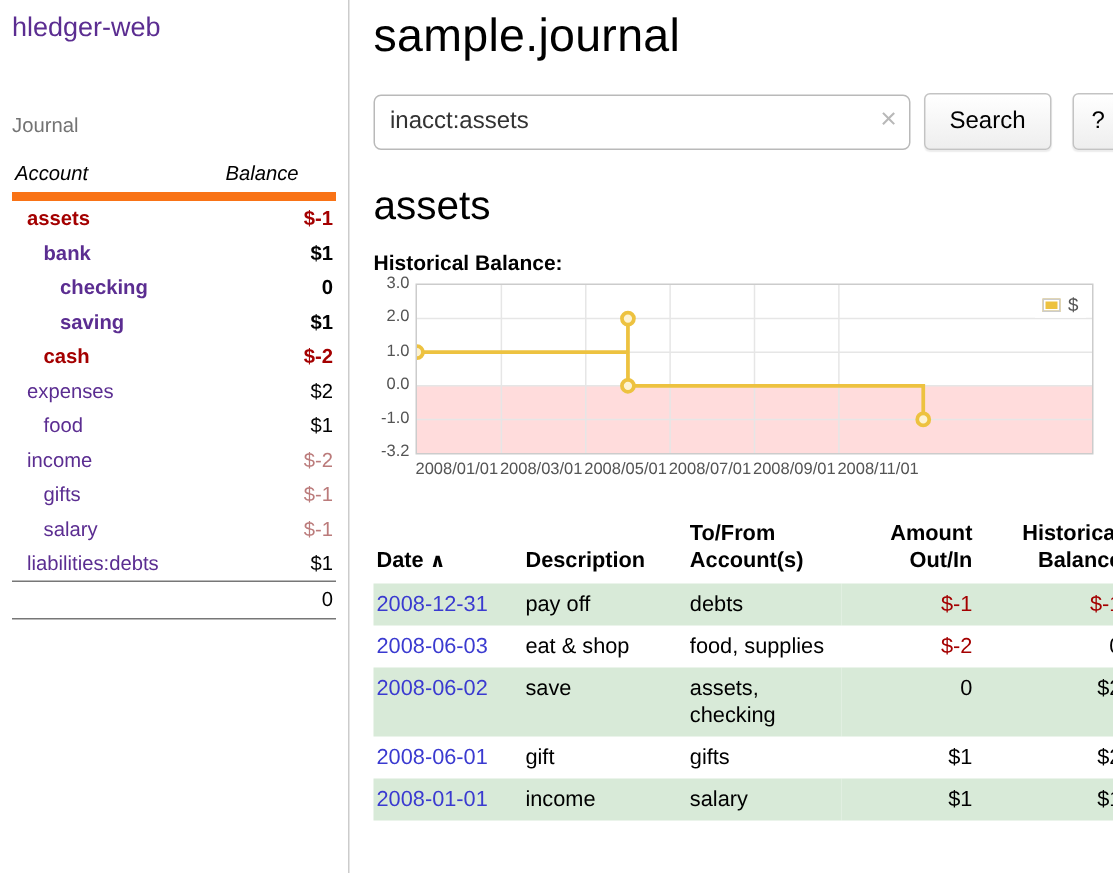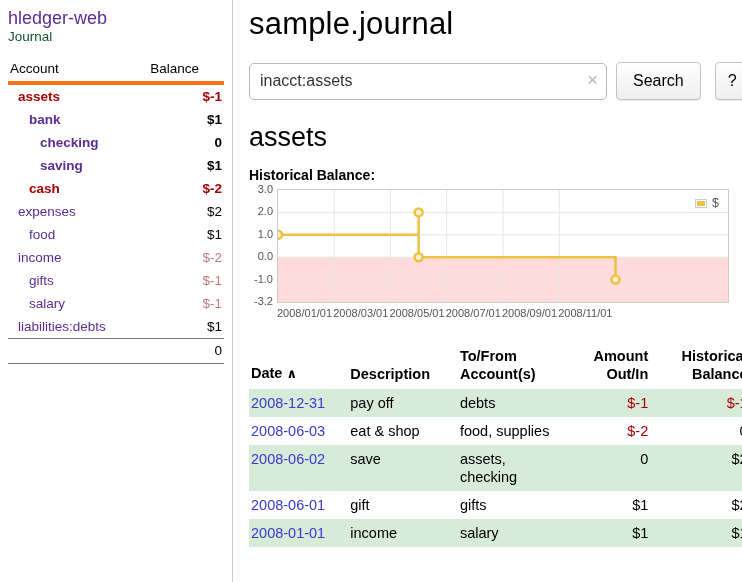--- a/index.html
+++ b/index.html
@@ -6,23 +6,23 @@
   html, body { margin: 0; padding: 0; }
   body {
     width: 742px; height: 582px; overflow: hidden; background: #fff; color: #000;
     font-family: "Liberation Sans", "DejaVu Sans", sans-serif;
   }
   .page { display: flex; width: 742px; height: 582px; }
 
   
   .sidebar { flex: 0 0 233px; width: 233px; border-right: 1px solid #ccc; padding: 8px 8px 0 8px; }
   .app-title { display: block; font-size: 18px; color: #5b2d91; text-decoration: none; }
-  .journal-link { display: block; font-size: 13.5px; color: #14532d; text-decoration: none; }
+  .journal-link { display: block; margin-top: 47px; font-size: 13.5px; color: #737373; text-decoration: none; }
   table.accounts { width: 100%; border-collapse: collapse; margin-top: 14px; font-size: 13.5px; }
-  .accounts th { font-weight: normal; text-align: left; padding: 3px 0 5px 2px; border-bottom: 4px solid #f97316; }
+  .accounts th { font-weight: normal; text-align: left; padding: 3px 0 5px 2px; border-bottom: 6px solid #f97316; font-style: italic; }
   .accounts th.bal-h { padding-right: 2px; }
   .accounts td { padding: 3px 0; line-height: 17px; }
   .accounts .acct-name { padding-left: 10px; }
   .accounts td.ind-1 { padding-left: 21px; }
   .accounts td.ind-2 { padding-left: 32px; }
   .accounts .acct-bal { text-align: right; padding-right: 2px; white-space: nowrap; }
   .acct-link { color: #5b2d91; text-decoration: none; }
   .bold { font-weight: bold; }
   a.neg, td.neg, span.neg { color: #a40000; }
   td.neg-soft { color: #bb7b7b; }

